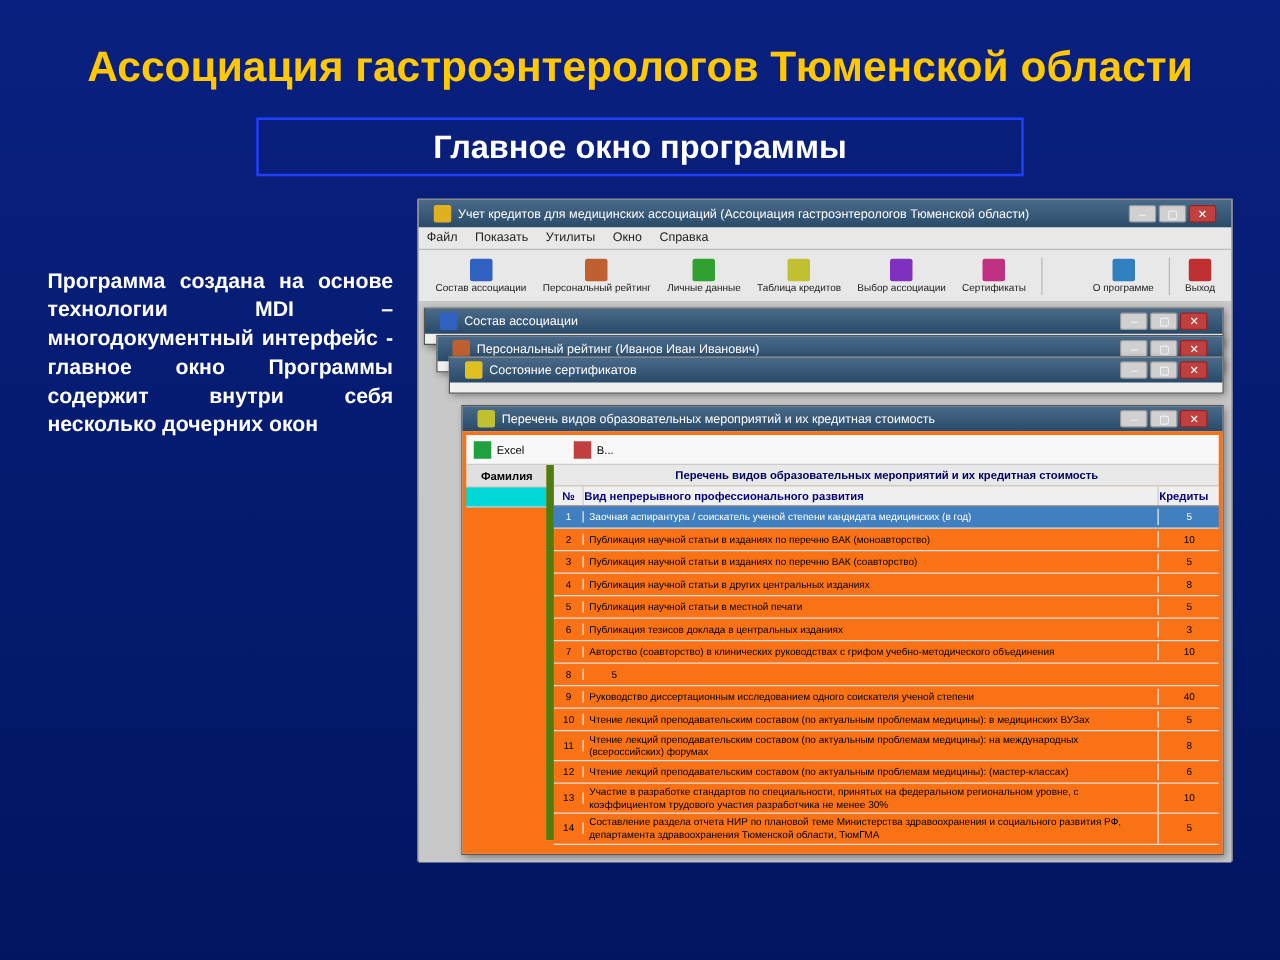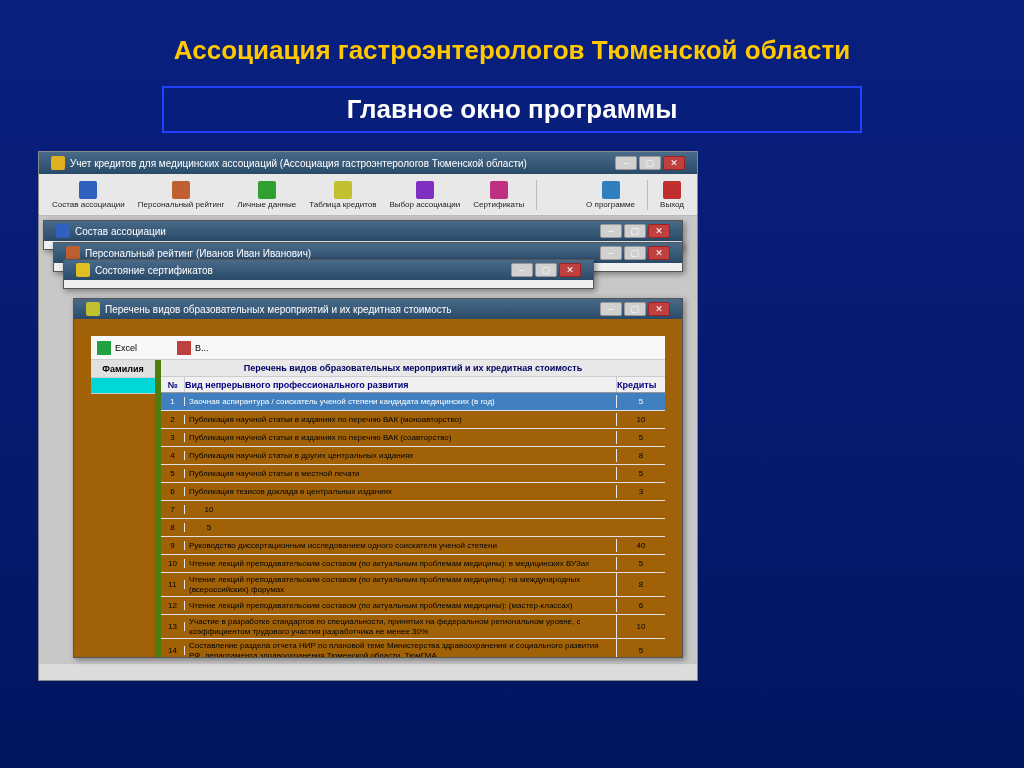--- a/index.html
+++ b/index.html
@@ -1,18 +1,18 @@
 <!DOCTYPE html>
 <html><head>
 <meta charset="utf-8">
 <style>
 *{box-sizing:border-box;margin:0;padding:0}
 body{width:1024px;height:768px;background:linear-gradient(to bottom,#0a2080,#001660);font-family:Arial,sans-serif;overflow:hidden;position:relative}
-.slide-title{color:#ffc800;font-size:26px;font-weight:bold;text-align:center;padding:35px 20px 12px}
-.subtitle-box{border:2px solid #2040ff;margin:8px auto 0;width:700px;padding:6px;text-align:center}
+.slide-title{color:#ffc800;font-size:34px;font-weight:bold;text-align:center;padding:35px 20px 12px}
+.subtitle-box{border:2px solid #2040ff;margin:8px auto 0;width:614px;padding:6px;text-align:center}
 .subtitle{color:#fff;font-size:26px;font-weight:bold}
 .content{display:flex;padding:18px 38px 0;gap:20px}
 .desc{color:#fff;font-size:17px;font-weight:bold;width:280px;text-align:justify;line-height:1.35;padding-top:55px}
 .app{width:660px;height:530px;background:#dcdcdc;border:1px solid #888;position:relative;font-size:10px}
 .titlebar{background:linear-gradient(to bottom,#4a6a8a,#2a4a6a);height:22px;display:flex;align-items:center;padding:0 12px;color:#fff}
 .titlebar .ic{width:14px;height:14px;background:#e0b020;border-radius:2px;margin-right:5px}
 .titlebar .ttl{font-size:10px;flex:1}
 .winbtns{display:flex;gap:2px}
 .winbtn{width:22px;height:14px;background:#d0d0d0;border:1px solid #999;font-size:9px;text-align:center;line-height:12px;cursor:pointer;border-radius:2px}
 .winbtn.cl{background:#c04040;color:#fff;border-color:#a02020}
@@ -22,23 +22,23 @@
 .tbtn{display:flex;flex-direction:column;align-items:center;padding:2px 5px;cursor:pointer;border-radius:3px}
 .tbtn .bic{width:18px;height:18px;border-radius:2px;margin-bottom:1px}
 .tbtn .blbl{font-size:8px;color:#222;white-space:nowrap}
 .tsep{width:1px;height:30px;background:#bbb;margin:0 4px}
 .tspace{flex:1}
 .mdi{position:relative;background:#c8c8c8;height:448px}
 .child{position:absolute;background:#f0f0f0;border:1px solid #555;box-shadow:2px 2px 6px rgba(0,0,0,.4)}
 .child .titlebar{height:20px}
 .c1{left:4px;top:4px;width:640px;height:30px}
 .c2{left:14px;top:26px;width:630px;height:30px}
-.c3{left:24px;top:43px;width:531px;height:30px}
+.c3{left:24px;top:43px;width:620px;height:30px}
 .c4{left:34px;top:82px;width:610px;height:360px}
-.c4body{padding:17px;background:#a16207;height:338px;overflow:hidden}
+.c4body{padding:3px;background:#f97316;height:338px;overflow:hidden}
 .subbar{height:24px;background:#f8f8f8;border-bottom:1px solid #ccc;display:flex;align-items:center;padding:0 6px;gap:40px}
 .subbar .si{display:flex;align-items:center;gap:4px;font-size:9px}
 .subbar .sic{width:14px;height:14px}
 .leftcol{float:left;width:70px;height:300px;border-right:6px solid #4d7c0f}
 .lh{background:#e0e0e0;height:18px;font-size:9px;text-align:center;line-height:18px;border-bottom:1px solid #ccc;font-weight:bold}
 .lrow{height:16px;background:#00d8d8;border-bottom:1px solid #ccc}
 .tablewrap{margin-left:70px;height:314px}
 .thdr{background:#f0f0f0;height:16px;display:flex;border-bottom:1px solid #999;font-size:9px;font-weight:bold;color:#000080}
 .thdr .tn{width:24px;text-align:center;border-right:1px solid #ccc;line-height:16px}
 .thdr .td{flex:1;text-align:left;border-right:1px solid #ccc;line-height:16px}
@@ -52,30 +52,38 @@
 </style>
 </head>
 <body>
 
 <div class="slide-title">Ассоциация гастроэнтерологов Тюменской области</div>
 <div class="subtitle-box">
   <div class="subtitle">Главное окно программы</div>
 </div>
 
 <div class="content">
+  <div class="desc">Программа создана на основе технологии MDI – многодокументный интерфейс - главное окно Программы содержит внутри себя несколько дочерних окон</div>
 
   <div class="app">
     <div class="titlebar">
       <div class="ic"></div>
       <div class="ttl">Учет кредитов для медицинских ассоциаций (Ассоциация гастроэнтерологов Тюменской области)</div>
       <div class="winbtns">
         <div class="winbtn">–</div>
         <div class="winbtn">▢</div>
         <div class="winbtn cl">✕</div>
       </div>
+    </div>
+    <div class="menubar">
+      <span>Файл</span>
+      <span>Показать</span>
+      <span>Утилиты</span>
+      <span>Окно</span>
+      <span>Справка</span>
     </div>
     <div class="toolbar">
       <div class="tbtn">
           <div class="bic" style="background:#3060c0"></div>
           <div class="blbl">Состав ассоциации</div>
         </div>
       <div class="tbtn">
           <div class="bic" style="background:#c06030"></div>
           <div class="blbl">Персональный рейтинг</div>
         </div>
@@ -200,20 +208,21 @@
                   <div class="td">Публикация научной статьи в местной печати</div>
                   <div class="tk">5</div>
                 </div>
                 <div class="trow">
                   <div class="tn">6</div>
                   <div class="td">Публикация тезисов доклада в центральных изданиях</div>
                   <div class="tk">3</div>
                 </div>
                 <div class="trow">
                   <div class="tn">7</div>
+                  <div class="td">Авторство (соавторство) в клинических руководствах с грифом учебно-методического объединения</div>
                   <div class="tk">10</div>
                 </div>
                 <div class="trow">
                   <div class="tn">8</div>
                   <div class="tk">5</div>
                 </div>
                 <div class="trow">
                   <div class="tn">9</div>
                   <div class="td">Руководство диссертационным исследованием одного соискателя ученой степени</div>
                   <div class="tk">40</div>

